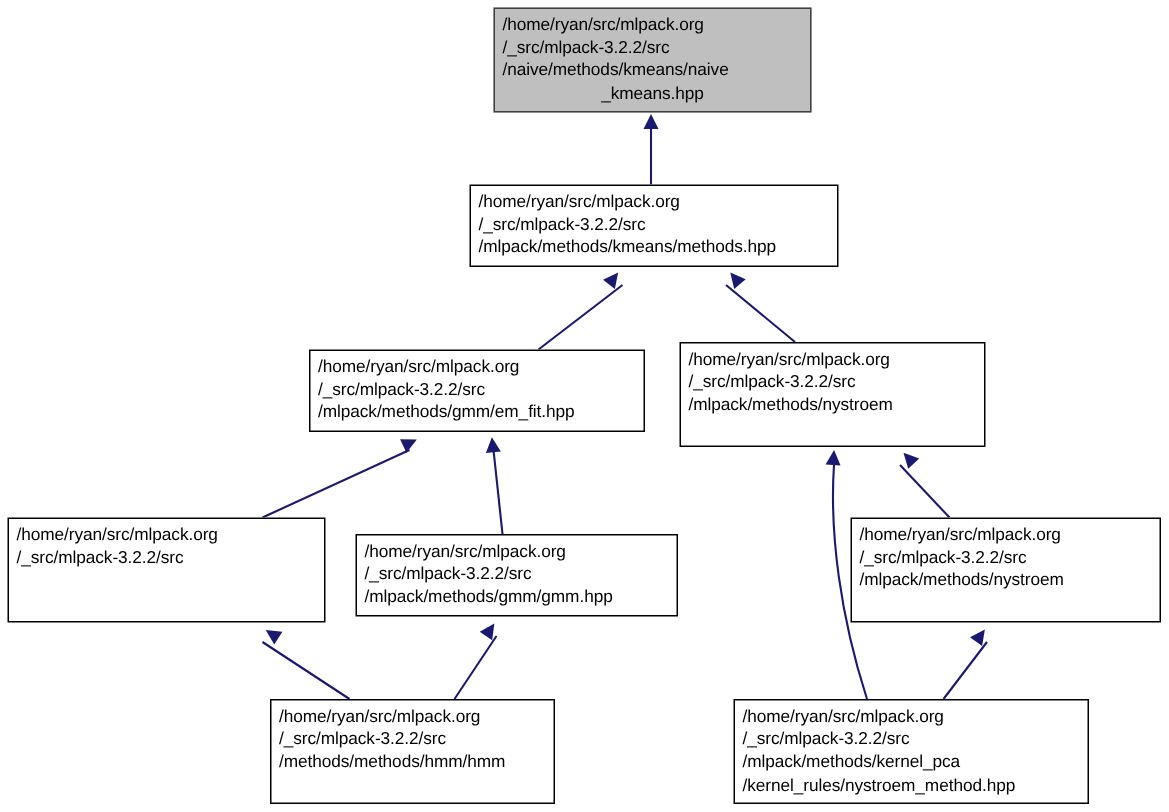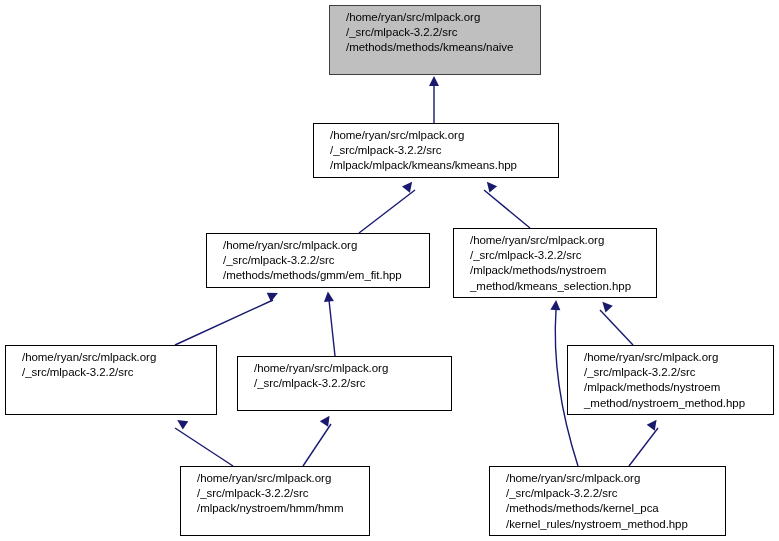--- a/index.html
+++ b/index.html
@@ -25,21 +25,21 @@
   }
   .node {
     position: absolute;
     box-sizing: border-box;
     border: 1px solid #000000;
     background: #ffffff;
     color: #000000;
     font-size: 11.5px;
     line-height: 15.2px;
     text-align: center;
-    padding: 4px 5px 4px 16px;
+    padding: 4px 5px 4px 5px;
     white-space: pre-line;
     letter-spacing: -0.05px;
     z-index: 2;
   }
   .node.highlight {
     background: #bfbfbf;
     border: 1px solid #404040;
   }
   .node .line {
     display: block;
@@ -87,22 +87,22 @@
       </g>
       <g>
         <path d="M 303,466 L 331,424" fill="none" stroke="#191970" stroke-width="1.4"></path>
         <polygon points="-5,9 5,9 0,-1" fill="#191970" transform="translate(329,416.5) rotate(34)"></polygon>
       </g>
       <g>
         <path d="M 629,466 L 658,428" fill="none" stroke="#191970" stroke-width="1.4"></path>
         <polygon points="-5,9 5,9 0,-1" fill="#191970" transform="translate(656,420.5) rotate(36)"></polygon>
       </g>
     </svg>
-<div class="node highlight" style="left: 329px; top: 5px; width: 212px; height: 70px;"><span class="line leftal">/home/ryan/src/mlpack.org</span><span class="line leftal">/_src/mlpack-3.2.2/src</span><span class="line leftal">/methods/methods/kmeans/naive</span></div>
-    <div class="node" style="left: 313px; top: 123px; width: 246px; height: 55px;"><span class="line leftal">/home/ryan/src/mlpack.org</span><span class="line leftal">/_src/mlpack-3.2.2/src</span><span class="line leftal">/mlpack/mlpack/kmeans/kmeans.hpp</span></div>
-    <div class="node" style="left: 206px; top: 233px; width: 224px; height: 55px;"><span class="line leftal">/home/ryan/src/mlpack.org</span><span class="line leftal">/_src/mlpack-3.2.2/src</span><span class="line leftal">/methods/methods/gmm/em_fit.hpp</span></div>
-    <div class="node" style="left: 453px; top: 228px; width: 204px; height: 70px;"><span class="line leftal">/home/ryan/src/mlpack.org</span><span class="line leftal">/_src/mlpack-3.2.2/src</span><span class="line leftal">/mlpack/methods/nystroem</span><span class="line leftal">_method/kmeans_selection.hpp</span></div>
+<div class="node highlight" style="left: 329px; top: 5px; width: 212px; height: 70px;"><span class="line leftal">/home/ryan/src/mlpack.org</span><span class="line leftal">/_src/mlpack-3.2.2/src</span><span class="line leftal">/naive/methods/kmeans/naive</span><span class="line">_kmeans.hpp</span></div>
+    <div class="node" style="left: 313px; top: 123px; width: 246px; height: 55px;"><span class="line leftal">/home/ryan/src/mlpack.org</span><span class="line leftal">/_src/mlpack-3.2.2/src</span><span class="line leftal">/mlpack/methods/kmeans/methods.hpp</span></div>
+    <div class="node" style="left: 206px; top: 233px; width: 224px; height: 55px;"><span class="line leftal">/home/ryan/src/mlpack.org</span><span class="line leftal">/_src/mlpack-3.2.2/src</span><span class="line leftal">/mlpack/methods/gmm/em_fit.hpp</span></div>
+    <div class="node" style="left: 453px; top: 228px; width: 204px; height: 70px;"><span class="line leftal">/home/ryan/src/mlpack.org</span><span class="line leftal">/_src/mlpack-3.2.2/src</span><span class="line leftal">/mlpack/methods/nystroem</span></div>
     <div class="node" style="left: 5px; top: 345px; width: 212px; height: 70px;"><span class="line leftal">/home/ryan/src/mlpack.org</span><span class="line leftal">/_src/mlpack-3.2.2/src</span></div>
-    <div class="node" style="left: 237px; top: 356px; width: 215px; height: 55px;"><span class="line leftal">/home/ryan/src/mlpack.org</span><span class="line leftal">/_src/mlpack-3.2.2/src</span></div>
-    <div class="node" style="left: 567px; top: 345px; width: 207px; height: 70px;"><span class="line leftal">/home/ryan/src/mlpack.org</span><span class="line leftal">/_src/mlpack-3.2.2/src</span><span class="line leftal">/mlpack/methods/nystroem</span><span class="line leftal">_method/nystroem_method.hpp</span></div>
-    <div class="node" style="left: 180px; top: 466px; width: 190px; height: 70px;"><span class="line leftal">/home/ryan/src/mlpack.org</span><span class="line leftal">/_src/mlpack-3.2.2/src</span><span class="line leftal">/mlpack/nystroem/hmm/hmm</span></div>
-    <div class="node" style="left: 489px; top: 466px; width: 237px; height: 70px;"><span class="line leftal">/home/ryan/src/mlpack.org</span><span class="line leftal">/_src/mlpack-3.2.2/src</span><span class="line leftal">/methods/methods/kernel_pca</span><span class="line leftal">/kernel_rules/nystroem_method.hpp</span></div>
+    <div class="node" style="left: 237px; top: 356px; width: 215px; height: 55px;"><span class="line leftal">/home/ryan/src/mlpack.org</span><span class="line leftal">/_src/mlpack-3.2.2/src</span><span class="line leftal">/mlpack/methods/gmm/gmm.hpp</span></div>
+    <div class="node" style="left: 567px; top: 345px; width: 207px; height: 70px;"><span class="line leftal">/home/ryan/src/mlpack.org</span><span class="line leftal">/_src/mlpack-3.2.2/src</span><span class="line leftal">/mlpack/methods/nystroem</span></div>
+    <div class="node" style="left: 180px; top: 466px; width: 190px; height: 70px;"><span class="line leftal">/home/ryan/src/mlpack.org</span><span class="line leftal">/_src/mlpack-3.2.2/src</span><span class="line leftal">/methods/methods/hmm/hmm</span></div>
+    <div class="node" style="left: 489px; top: 466px; width: 237px; height: 70px;"><span class="line leftal">/home/ryan/src/mlpack.org</span><span class="line leftal">/_src/mlpack-3.2.2/src</span><span class="line leftal">/mlpack/methods/kernel_pca</span><span class="line leftal">/kernel_rules/nystroem_method.hpp</span></div>
   </div>
 
 </body></html>

